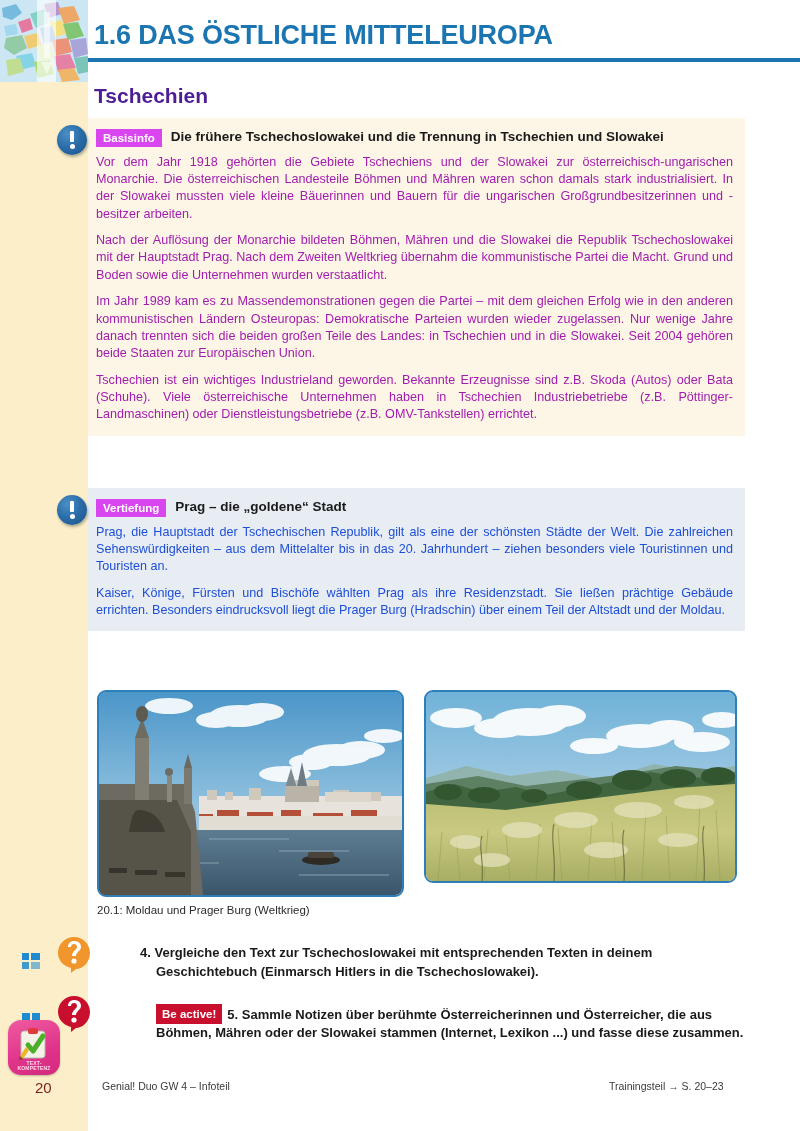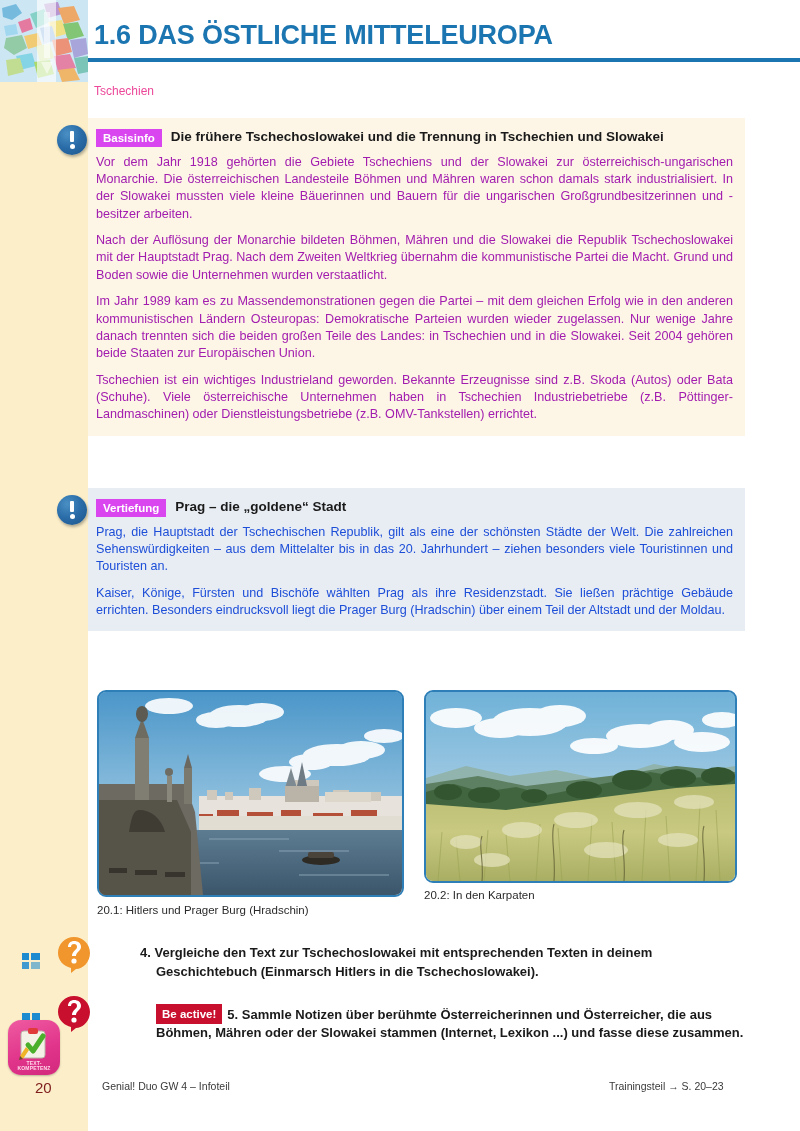--- a/index.html
+++ b/index.html
@@ -58,23 +58,23 @@
     width: 712px;
     height: 4px;
     background: #1b75b1;
   }
 
   
   .section-title {
     position: absolute;
     left: 94px;
     top: 84px;
-    font-size: 12px;
-    font-weight: normal;
-    color: #ec4899;
+    font-size: 21px;
+    font-weight: bold;
+    color: #4c1d95;
   }
 
   
   .info-block {
     position: absolute;
     left: 88px;
     width: 657px;
     box-sizing: border-box;
     padding: 10px 12px 12px 8px;
   }
@@ -439,21 +439,21 @@
         <path d="M85 76 L89 62 L93 76 Z" fill="#6b6860"></path>
         <rect x="68" y="84" width="5" height="26" fill="#8a877d"></rect>
         <circle cx="70" cy="80" r="4" fill="#6f6c63"></circle>
         <g fill="#2b2822" opacity="0.7">
           <rect x="10" y="176" width="18" height="5"></rect>
           <rect x="36" y="178" width="22" height="5"></rect>
           <rect x="66" y="180" width="20" height="5"></rect>
         </g>
       </svg>
     </div>
-    <figcaption class="caption">20.1: Hitlers und Prager Burg (Hradschin)</figcaption>
+    <figcaption class="caption">20.1: Moldau und Prager Burg (Weltkrieg)</figcaption>
   </figure>
 
   <figure class="fig fig-2" style="margin:0;">
     <div class="photo">
       <svg viewBox="0 0 309 189" preserveAspectRatio="none" aria-hidden="true">
         <defs>
           <linearGradient id="skyB" x1="0" y1="0" x2="0" y2="1">
             <stop offset="0%" stop-color="#6fb2d8"></stop>
             <stop offset="60%" stop-color="#a8cde4"></stop>
             <stop offset="100%" stop-color="#d8e6ec"></stop>
@@ -517,21 +517,20 @@
           <ellipse cx="252" cy="148" rx="20" ry="7"></ellipse>
         </g>
         <g stroke="#5c5b32" stroke-width="1.1" opacity="0.75" fill="none">
           <path d="M128 189 C130 160 124 146 128 132"></path>
           <path d="M198 189 C200 164 194 150 198 138"></path>
           <path d="M56 189 C58 166 52 154 56 144"></path>
           <path d="M278 189 C280 160 274 146 278 134"></path>
         </g>
       </svg>
     </div>
-    <figcaption class="caption">20.2: In den Karpaten</figcaption>
   </figure>
 
 </div>
 
 <div class="sq-icon sq-4">
   <span class="cell" style="left:0;top:2px;width:7px;height:7px;"></span>
   <span class="cell" style="left:9px;top:2px;width:9px;height:7px;"></span>
   <span class="cell" style="left:0;top:11px;width:7px;height:7px;opacity:.85;"></span>
   <span class="cell" style="left:9px;top:11px;width:9px;height:7px;opacity:.55;"></span>
 </div>

